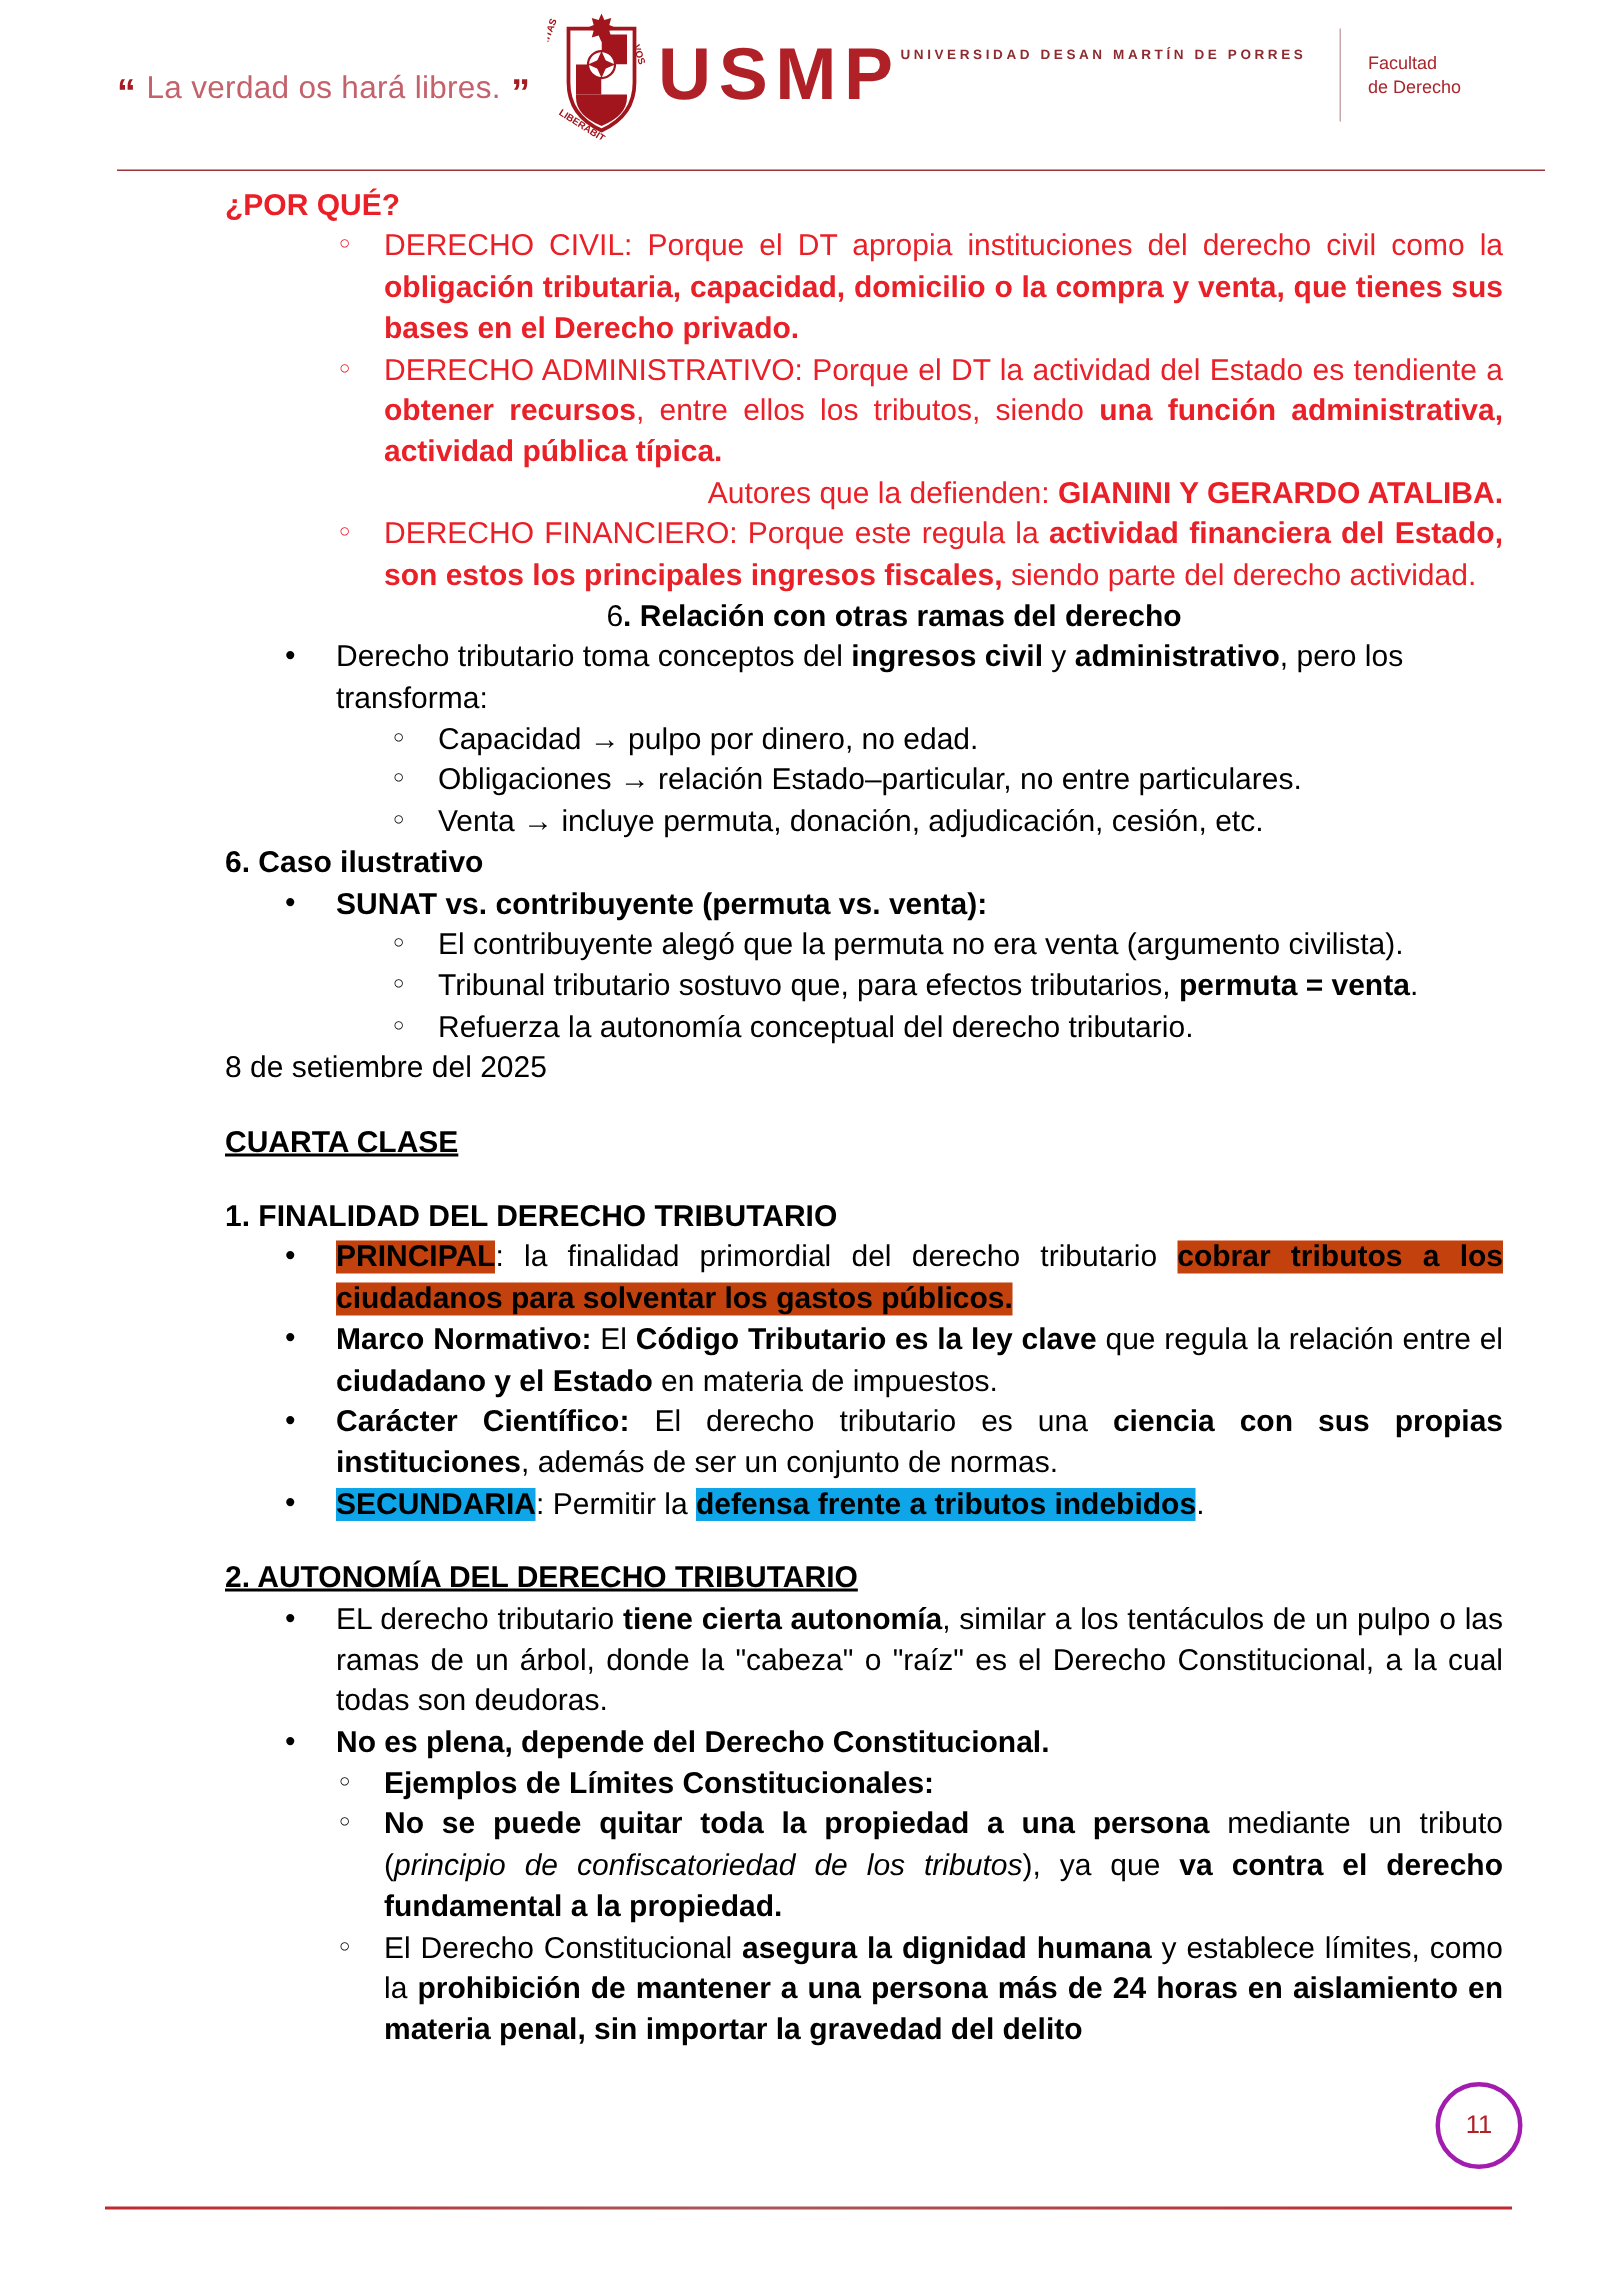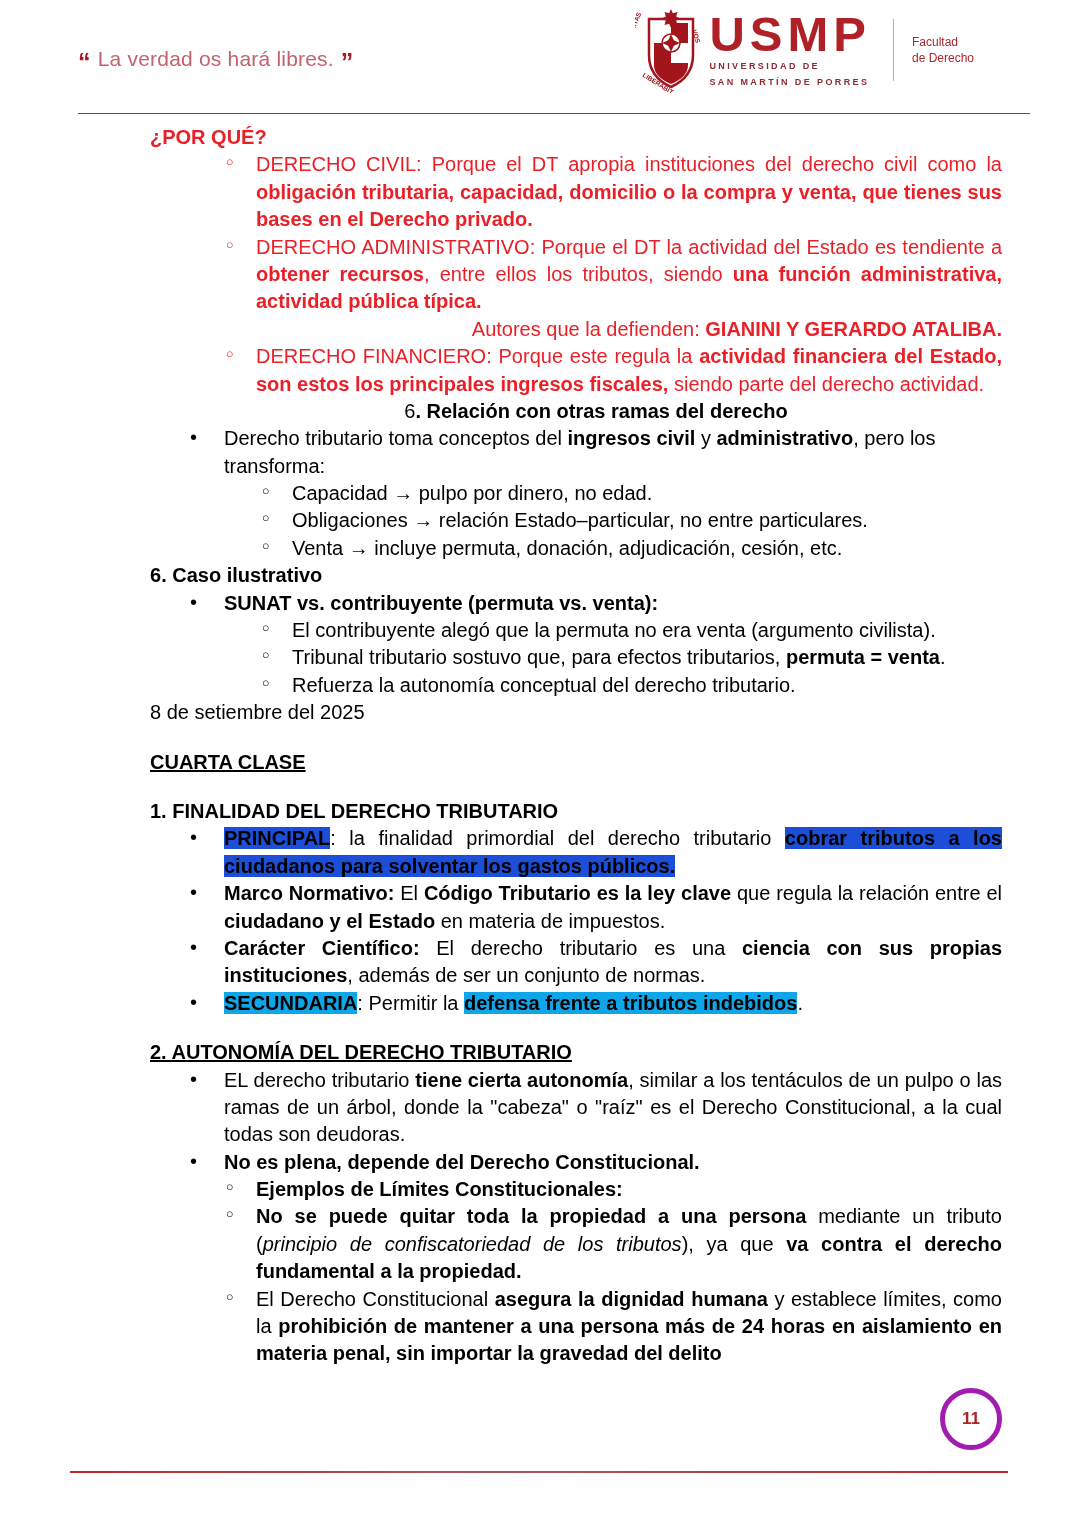--- a/index.html
+++ b/index.html
@@ -51,21 +51,21 @@
   }
   .crest-wrap {
     position: relative;
     width: 72px;
     height: 86px;
     flex: none;
   }
   .crest-wrap svg { display: block; }
   .usmp-block {
     display: flex;
-    flex-direction: column;
+    flex-direction: row;
     justify-content: center;
     margin-left: 2px;
   }
   .usmp-word {
     font-size: 49px;
     font-weight: bold;
     color: #b02027;
     letter-spacing: 5px;
     line-height: 0.95;
   }
@@ -131,38 +131,38 @@
     font-size: 12.5px;
     line-height: 1.6;
   }
   .circ-red::before { color: #ea2028; }
 
   .red { color: #ea2028; }
   .just { text-align: justify; }
   b, strong { font-weight: bold; }
   i, em { font-style: italic; }
   u { text-decoration: underline; }
-  .hl-yellow { background: #1d4ed8; }
+  .hl-yellow { background: #c2410c; }
   .hl-cyan   { background: #0ea5e9; }
   .gap-md { height: 22px; }
 
   
   .page-number {
     position: absolute;
-    right: 78px;
+    right: 65px;
     top: 1388px;
     width: 52px;
     height: 52px;
-    border: 5px solid #a21caf;
+    border: 3px solid #a21caf;
     border-radius: 50%;
     display: flex;
     align-items: center;
     justify-content: center;
     font-size: 17px;
-    font-weight: bold;
+    font-weight: normal;
     color: #b02027;
   }
   .footer-rule {
     position: absolute;
     left: 70px;
     right: 72px;
     top: 1471px;
     height: 2px;
     background: linear-gradient(90deg, #c0292f 0%, #a8585c 45%, #c0292f 100%);
   }

